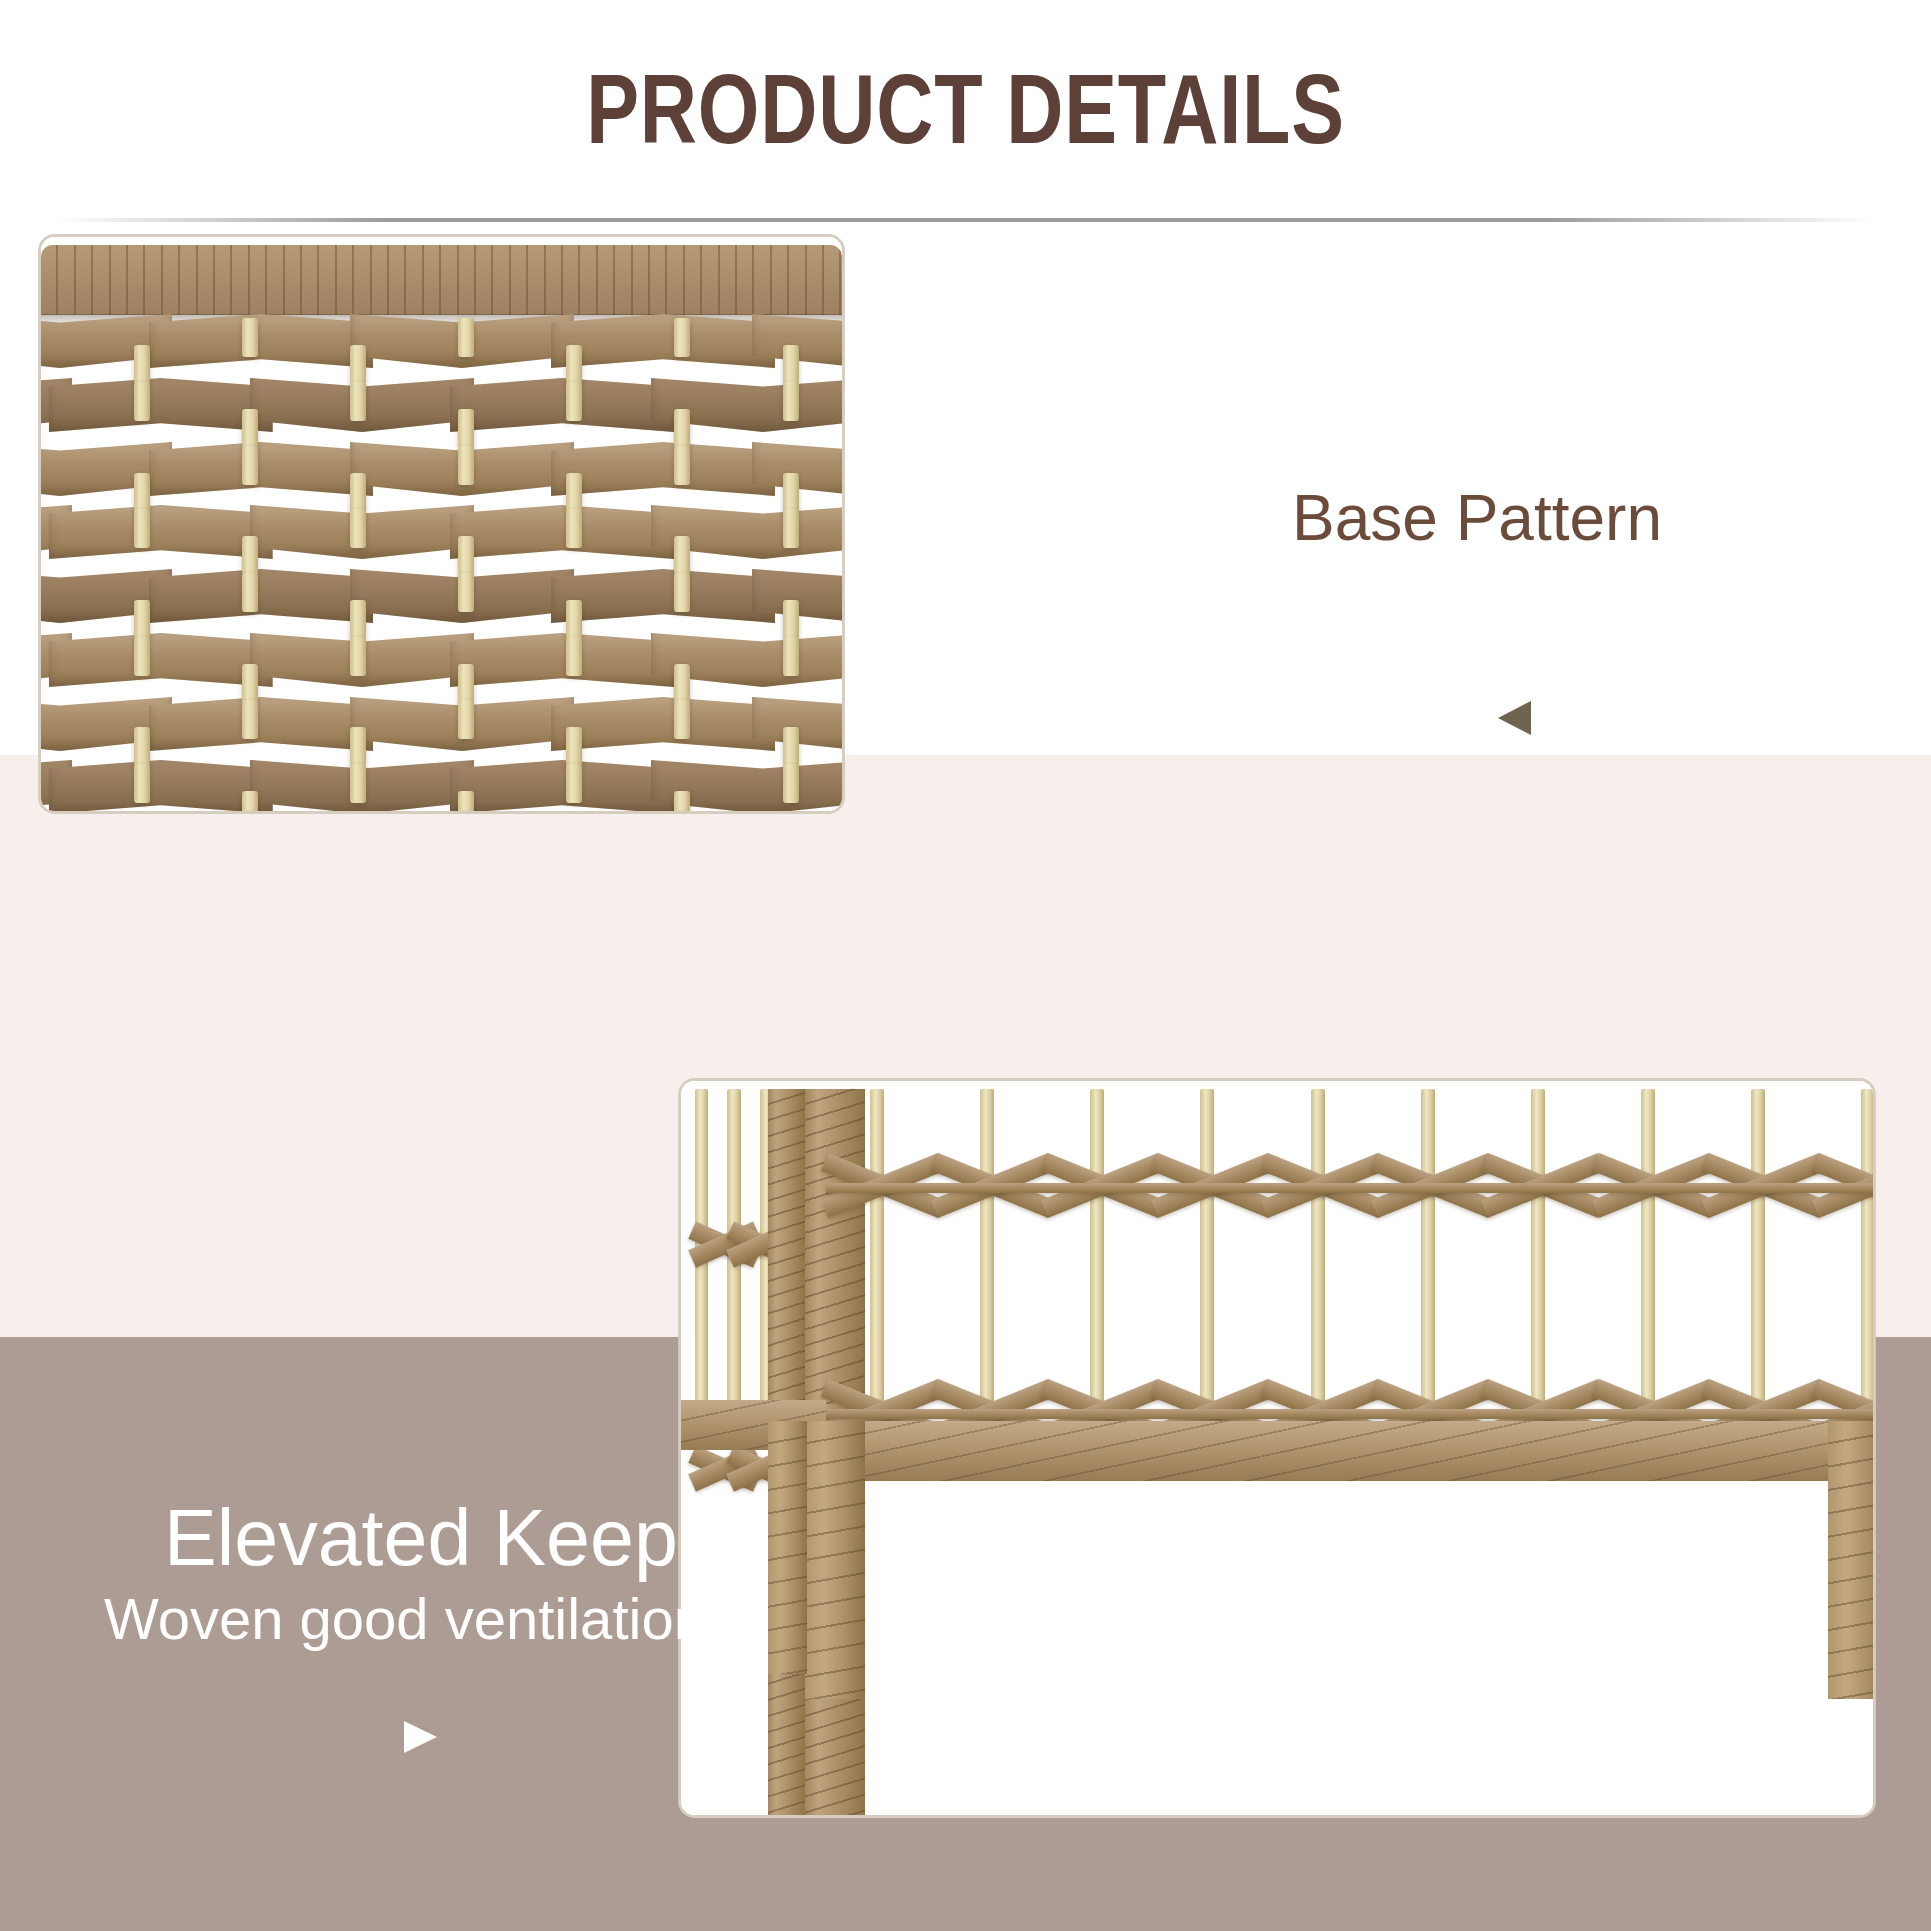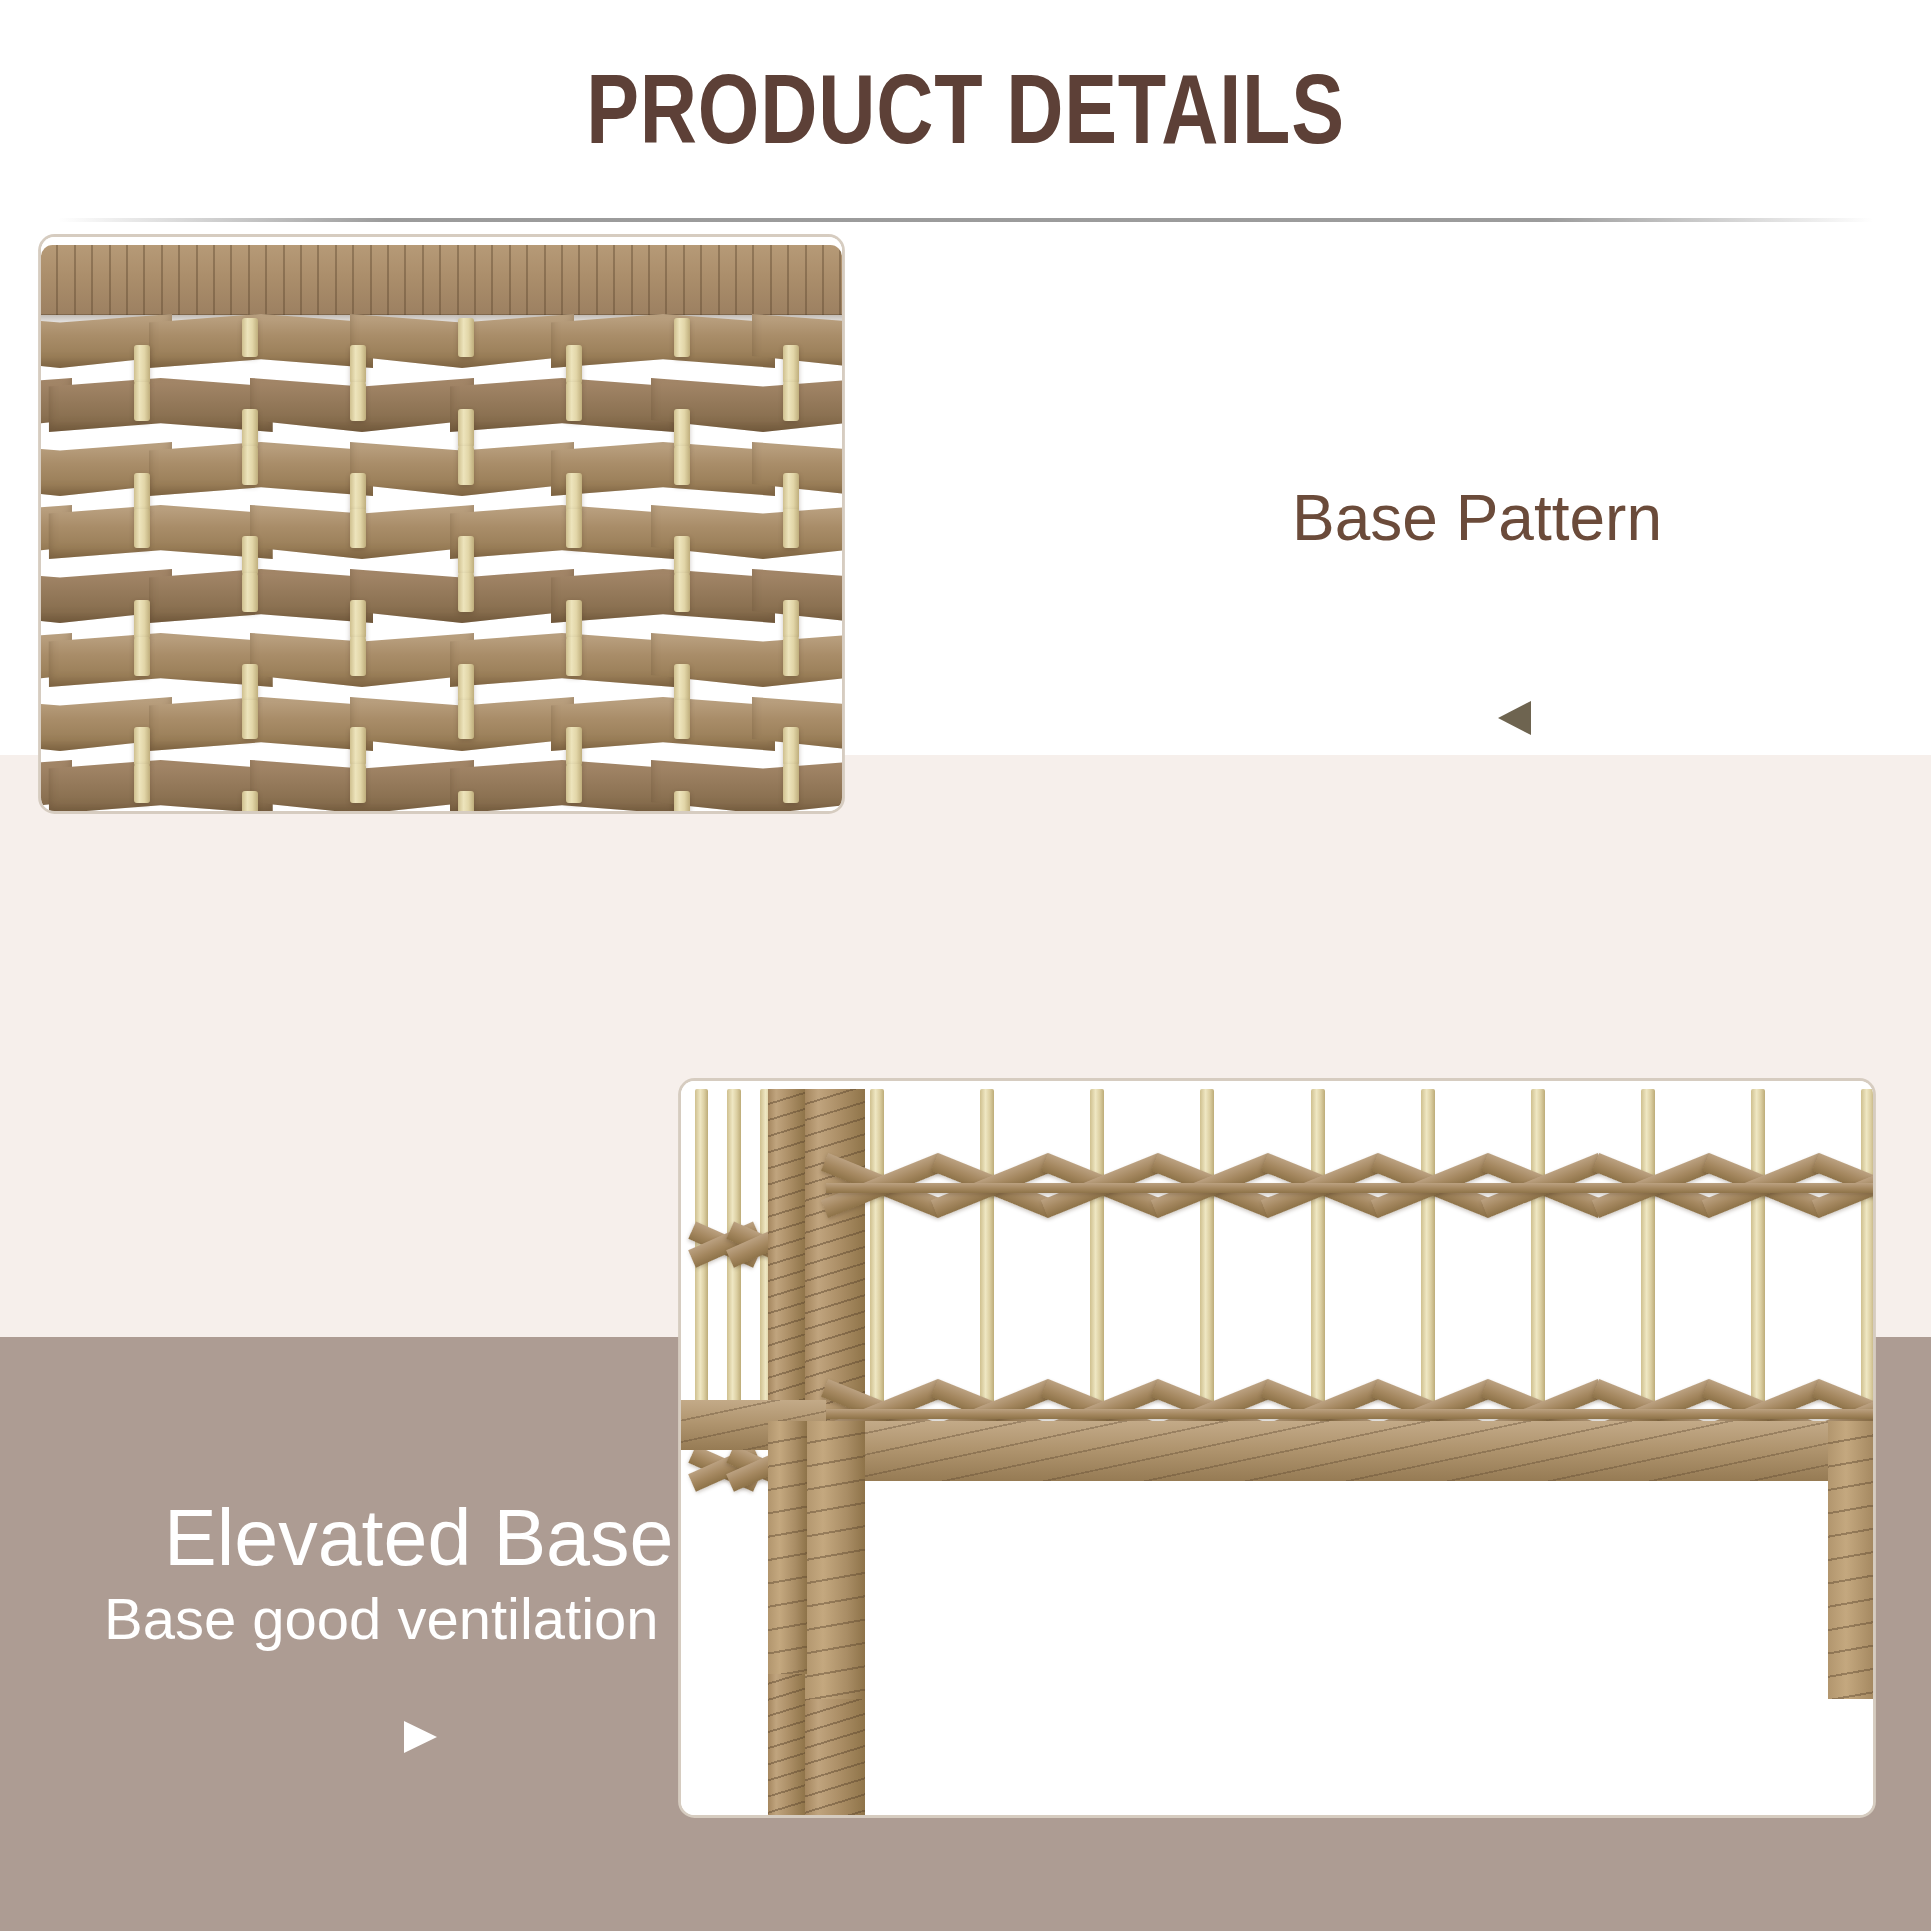--- a/index.html
+++ b/index.html
@@ -492,17 +492,17 @@
     <div class="leg" style="left:124px;  top:340px; height:278px;"></div>
     <div class="leg" style="left:87px;   top:340px; width:39px; height:253px;"></div>
     <div class="leg" style="left:1147px; top:340px; height:278px;"></div>
   </div>
 </div>
 
 <div id="callout-woven">Base Pattern</div>
 <div id="arrow-woven"></div>
 
 <div id="callout-elevated">
-  <div id="callout-elevated-title">Elevated Base</div>
-  <div id="callout-elevated-sub">Base good ventilation</div>
+  <div id="callout-elevated-title">Elevated Keep</div>
+  <div id="callout-elevated-sub">Woven good ventilation</div>
 </div>
 <div id="arrow-elevated"></div>
 
 
 </body></html>

